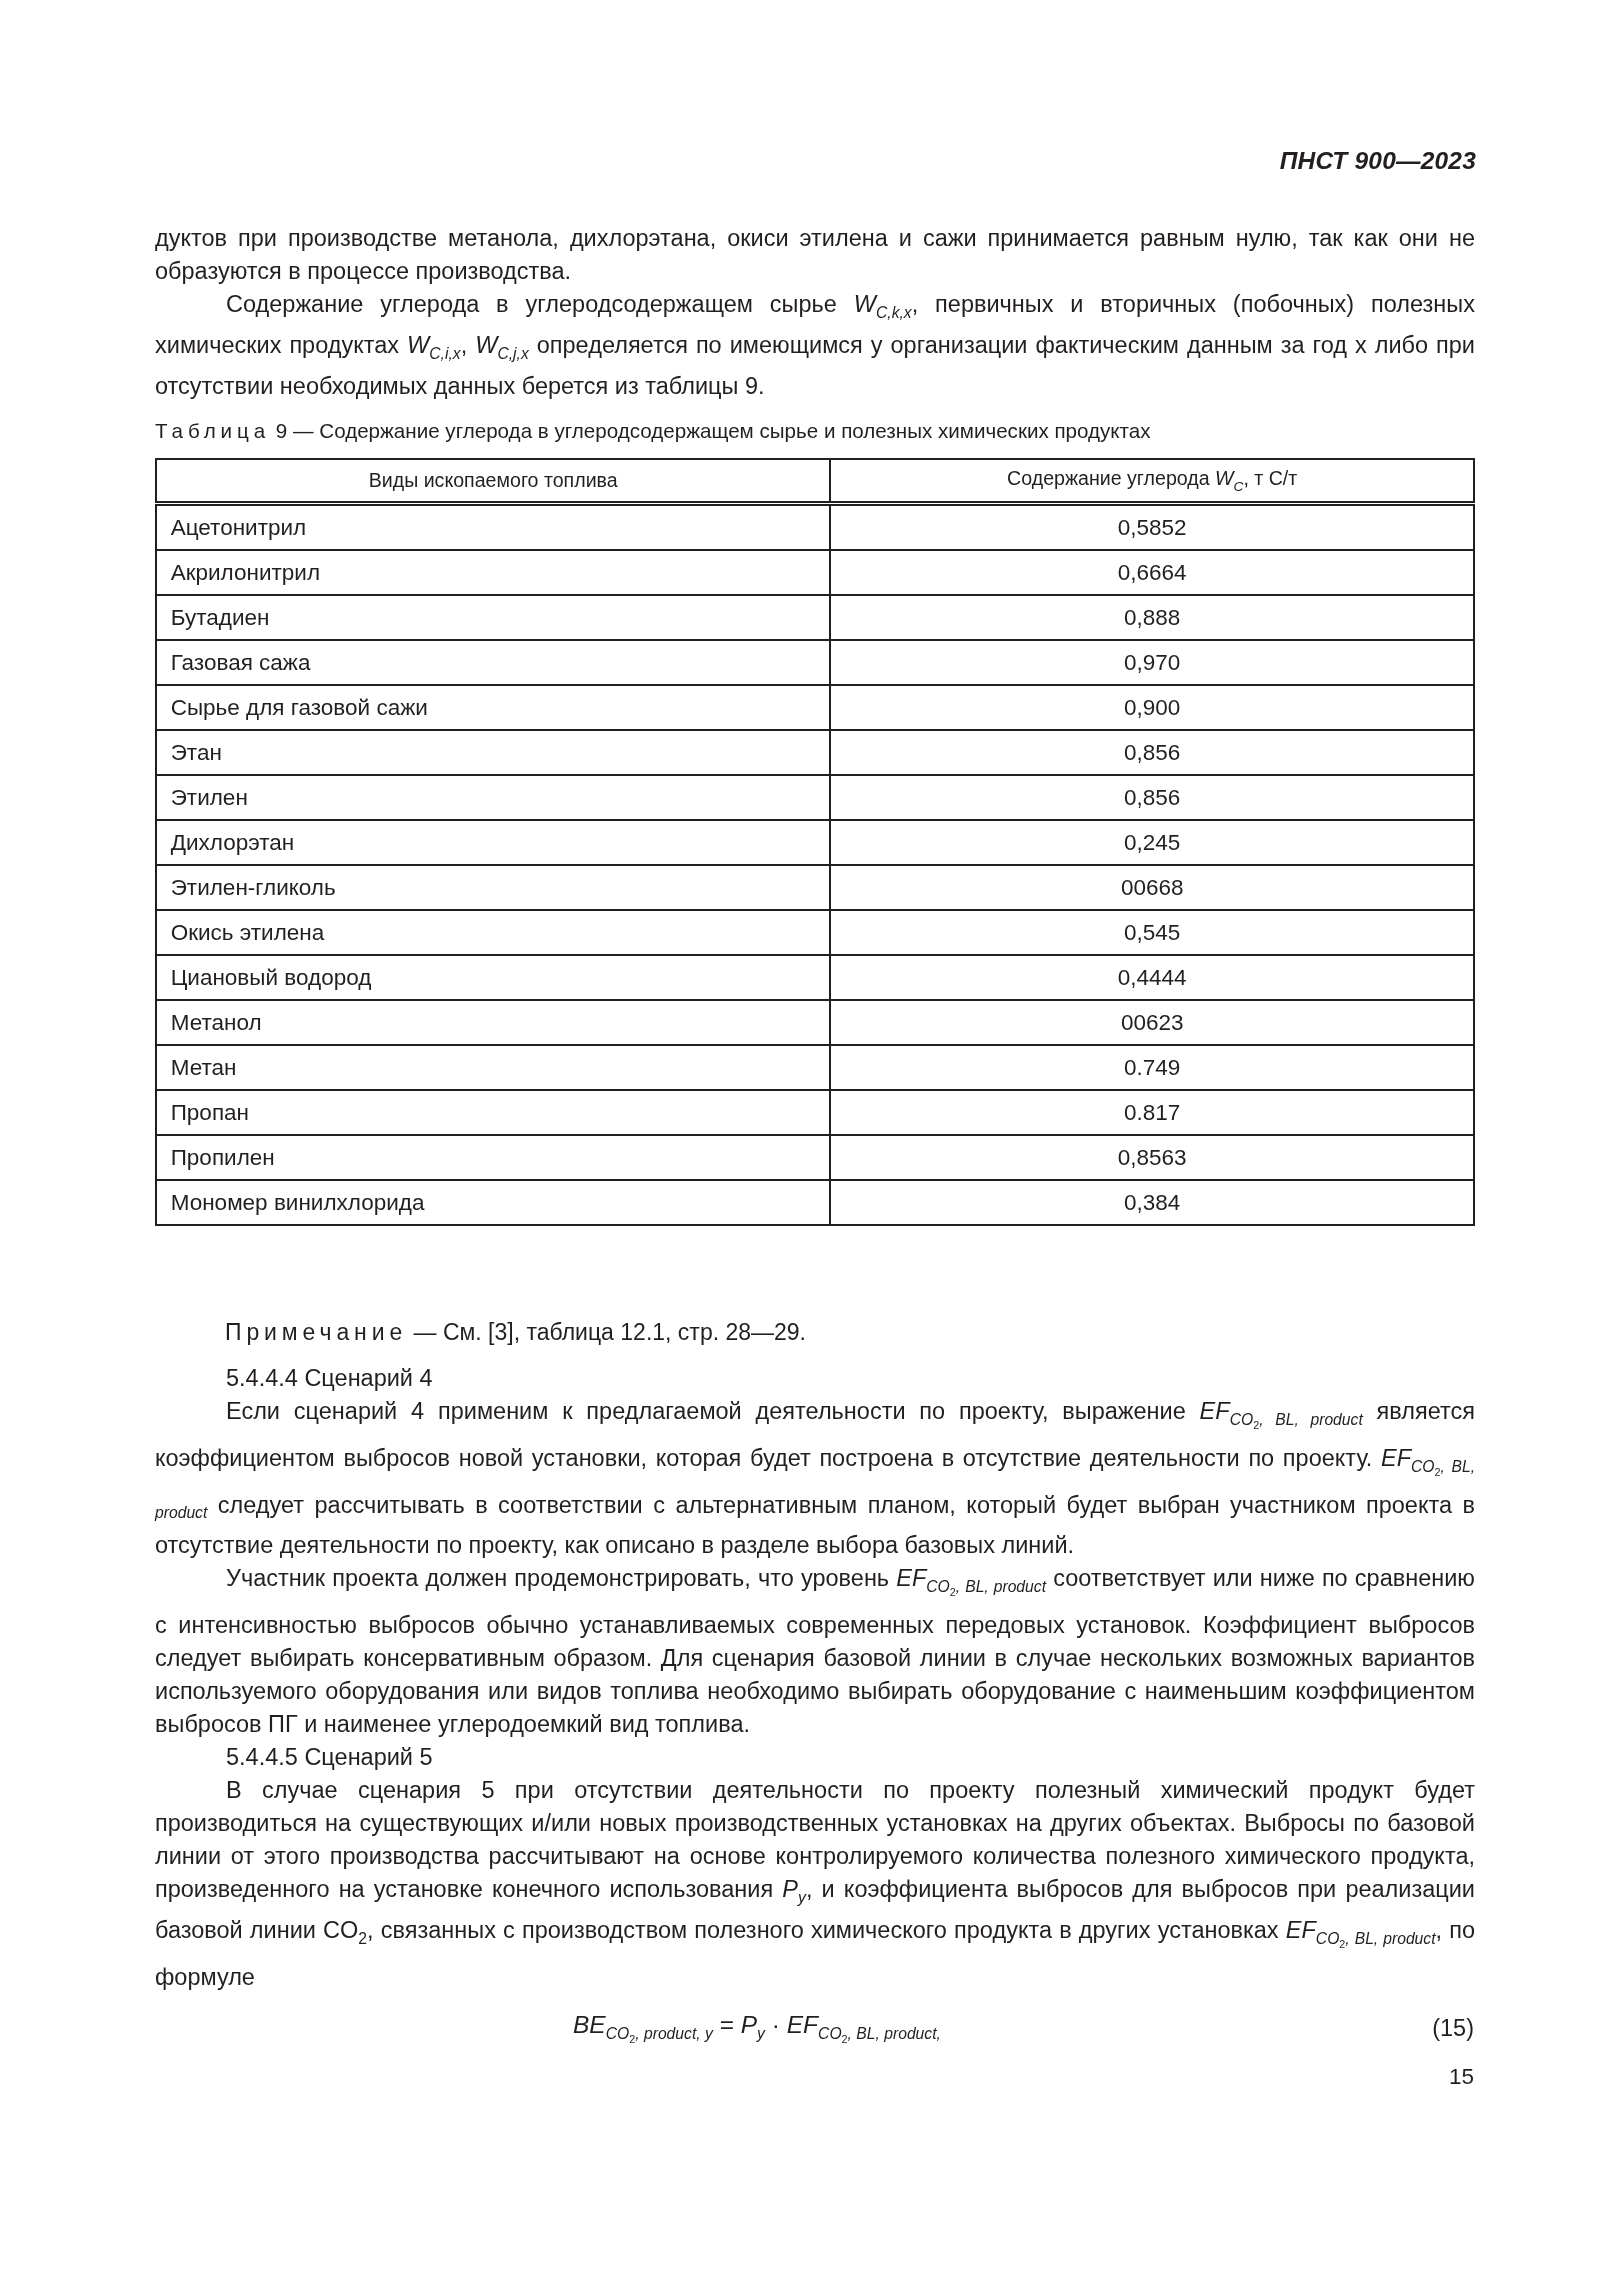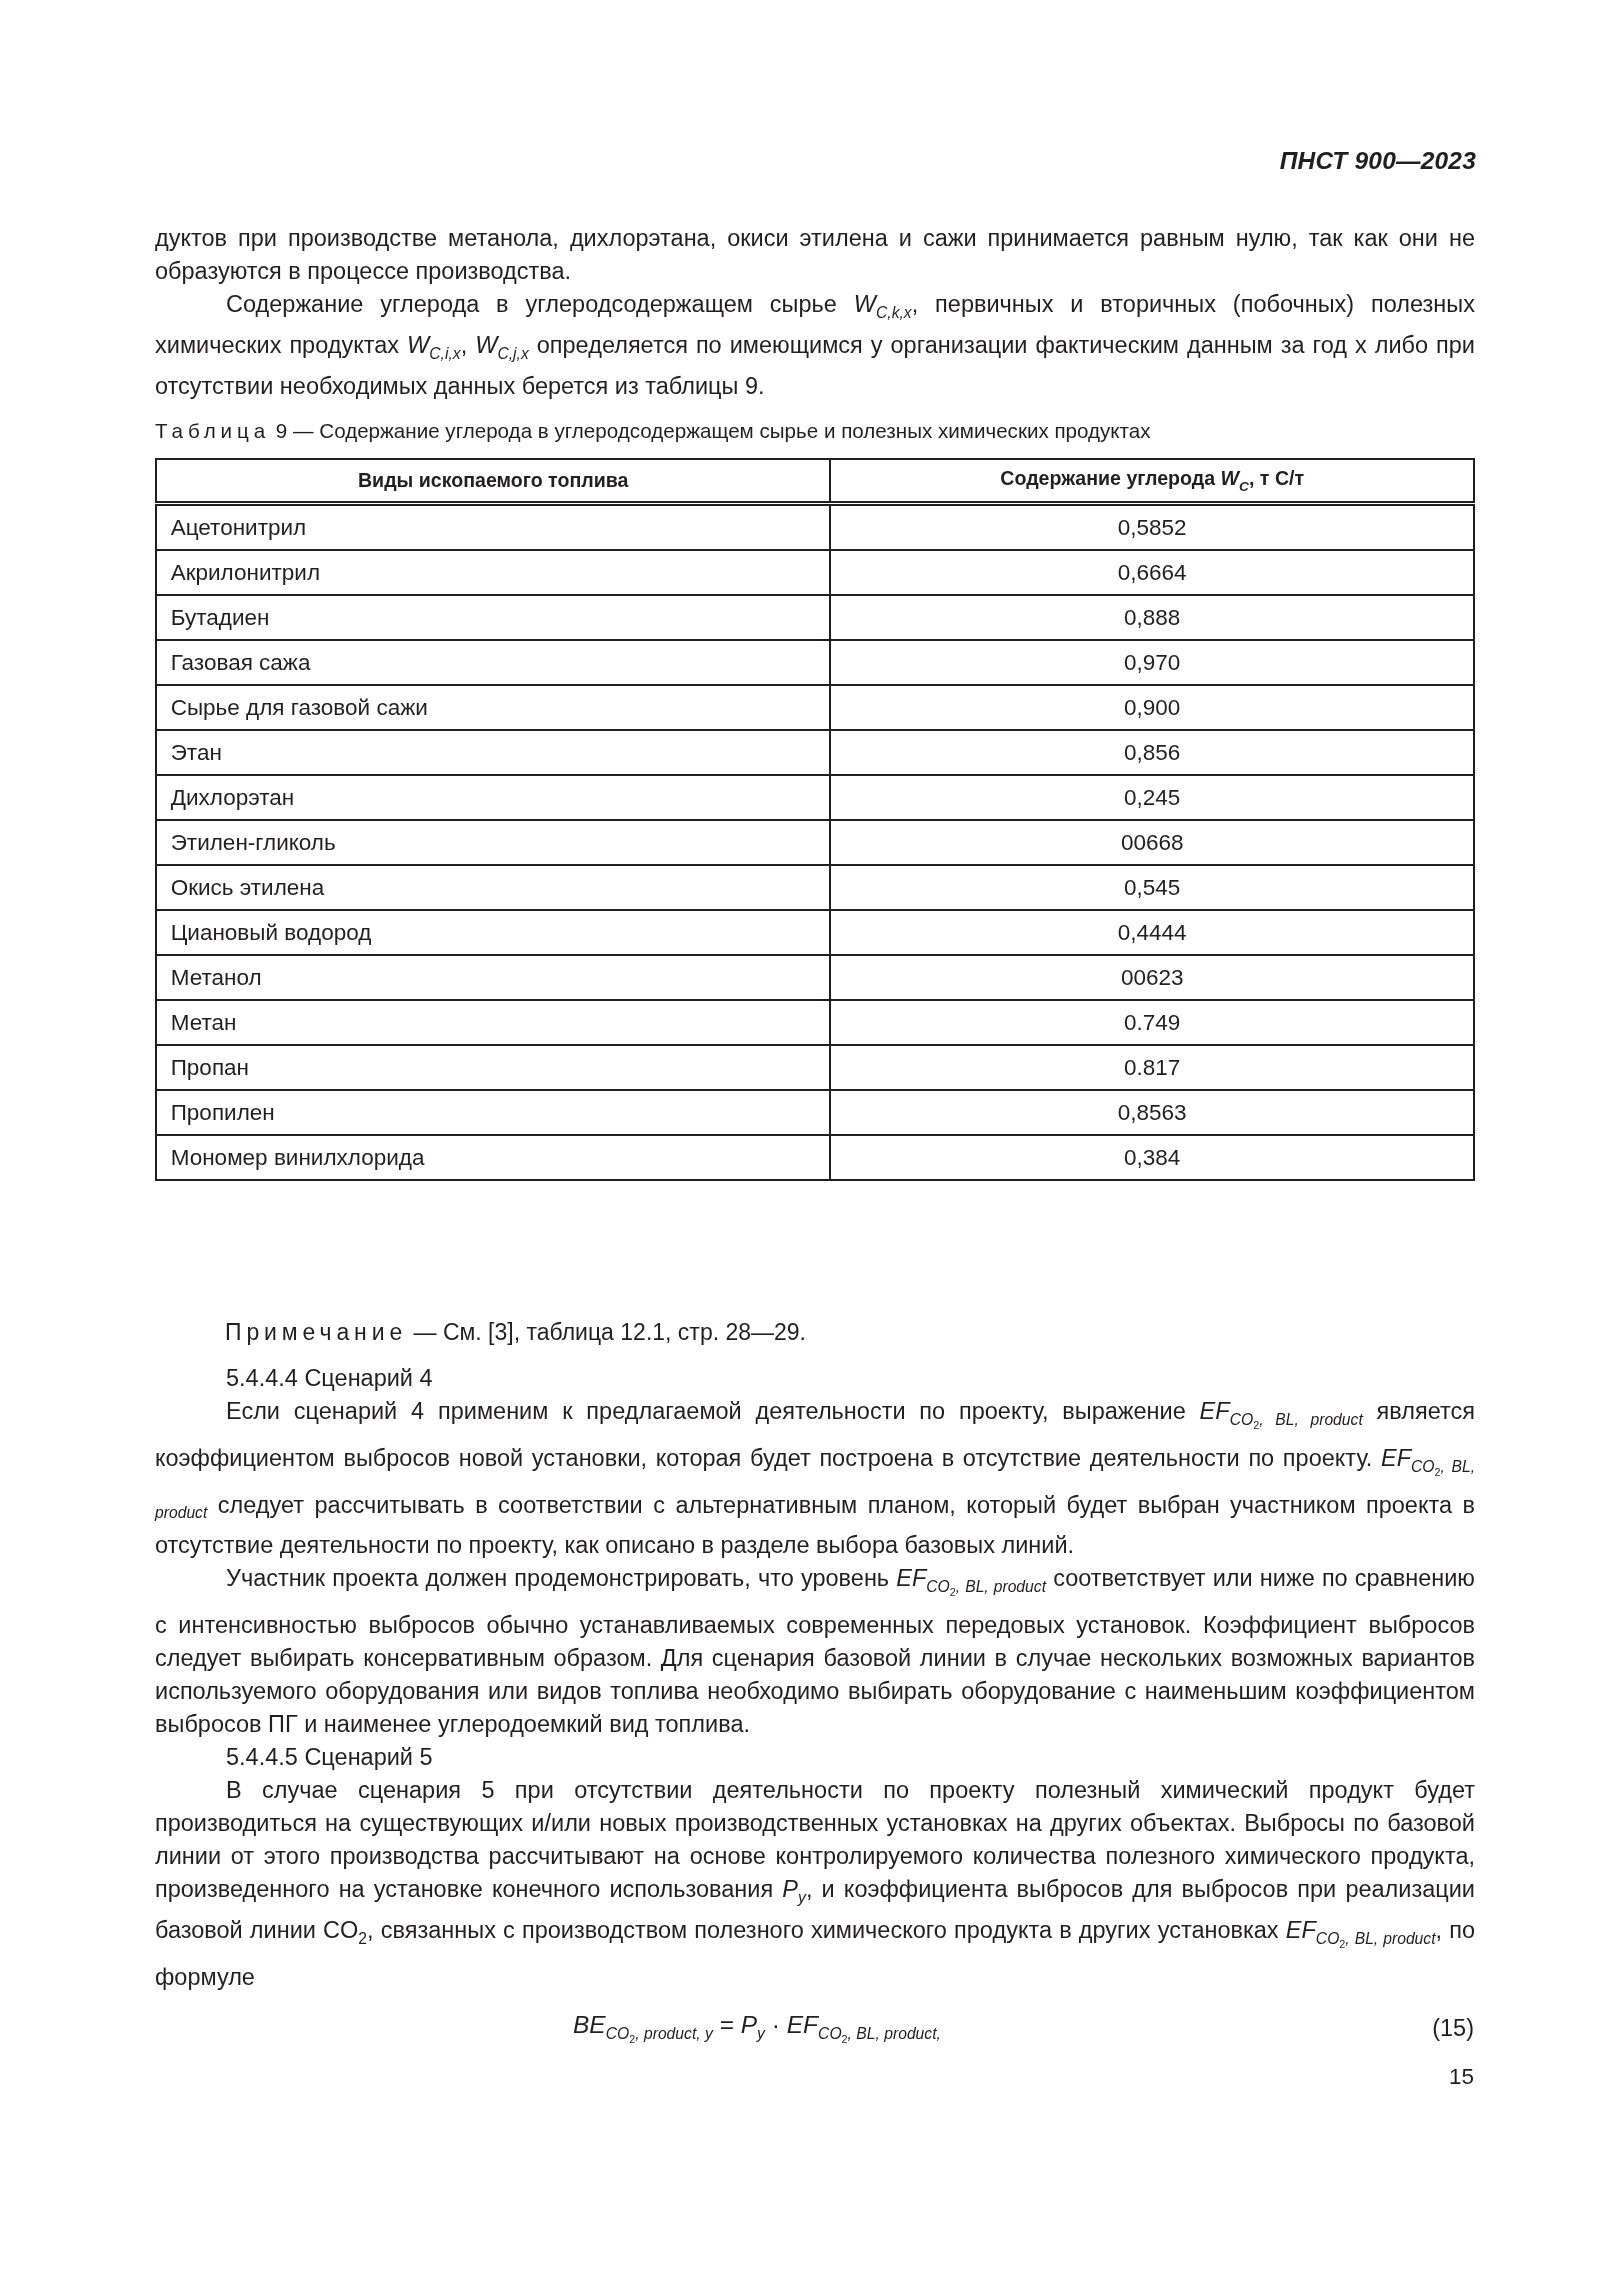--- a/index.html
+++ b/index.html
@@ -27,21 +27,21 @@
   }
   .spaced { letter-spacing: 4.9px; }
   table.tbl {
     position: absolute; left: 155px; top: 458px; width: 1320px;
     border-collapse: collapse; font-size: 22.5px;
   }
   .tbl td, .tbl th {
     border: 2.9px solid #231f20; height: 43px; padding: 0 13.7px;
   }
   .tbl th {
-    font-weight: bold; font-size: 19.6px; height: 41px; text-align: center;
+    font-weight: normal; font-size: 19.6px; height: 41px; text-align: center;
     border-bottom: 5.9px double #231f20;
   }
   .tbl td.c1 { text-align: left; width: 645px; }
   .tbl td.c2 { text-align: center; }
   .tbl th .sub { font-size: 13.7px; }
   .note {
     position: absolute; left: 225px; top: 1319px; font-size: 23px;
   }
   .formula {
     position: absolute; top: 2011px; left: 573px; font-size: 24.5px; font-style: italic;
@@ -91,20 +91,24 @@
       </tr>
     <tr>
         <td class="c1">Сырье для газовой сажи</td>
         <td class="c2">0,900</td>
       </tr>
     <tr>
         <td class="c1">Этан</td>
         <td class="c2">0,856</td>
       </tr>
     <tr>
+        <td class="c1">Этилен</td>
+        <td class="c2">0,856</td>
+      </tr>
+    <tr>
         <td class="c1">Дихлорэтан</td>
         <td class="c2">0,245</td>
       </tr>
     <tr>
         <td class="c1">Этилен-гликоль</td>
         <td class="c2">00668</td>
       </tr>
     <tr>
         <td class="c1">Окись этилена</td>
         <td class="c2">0,545</td>

